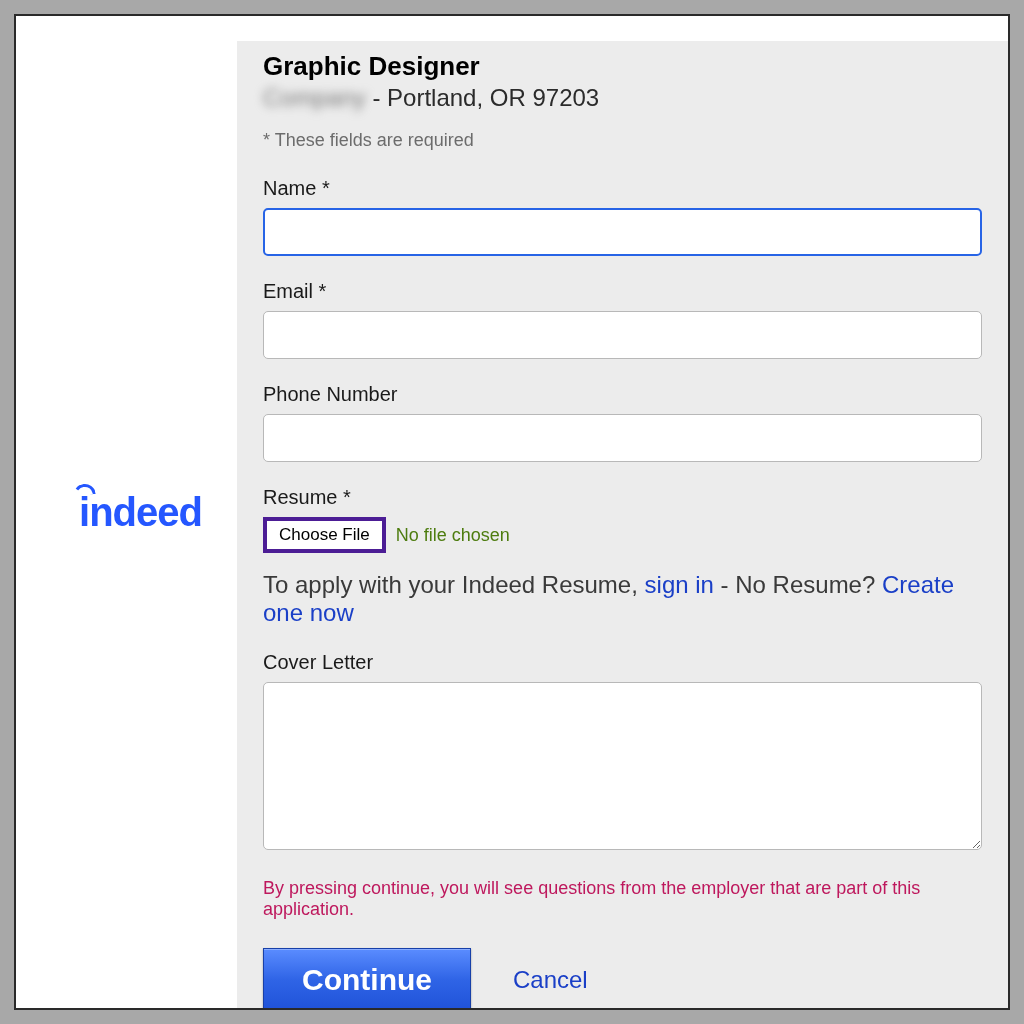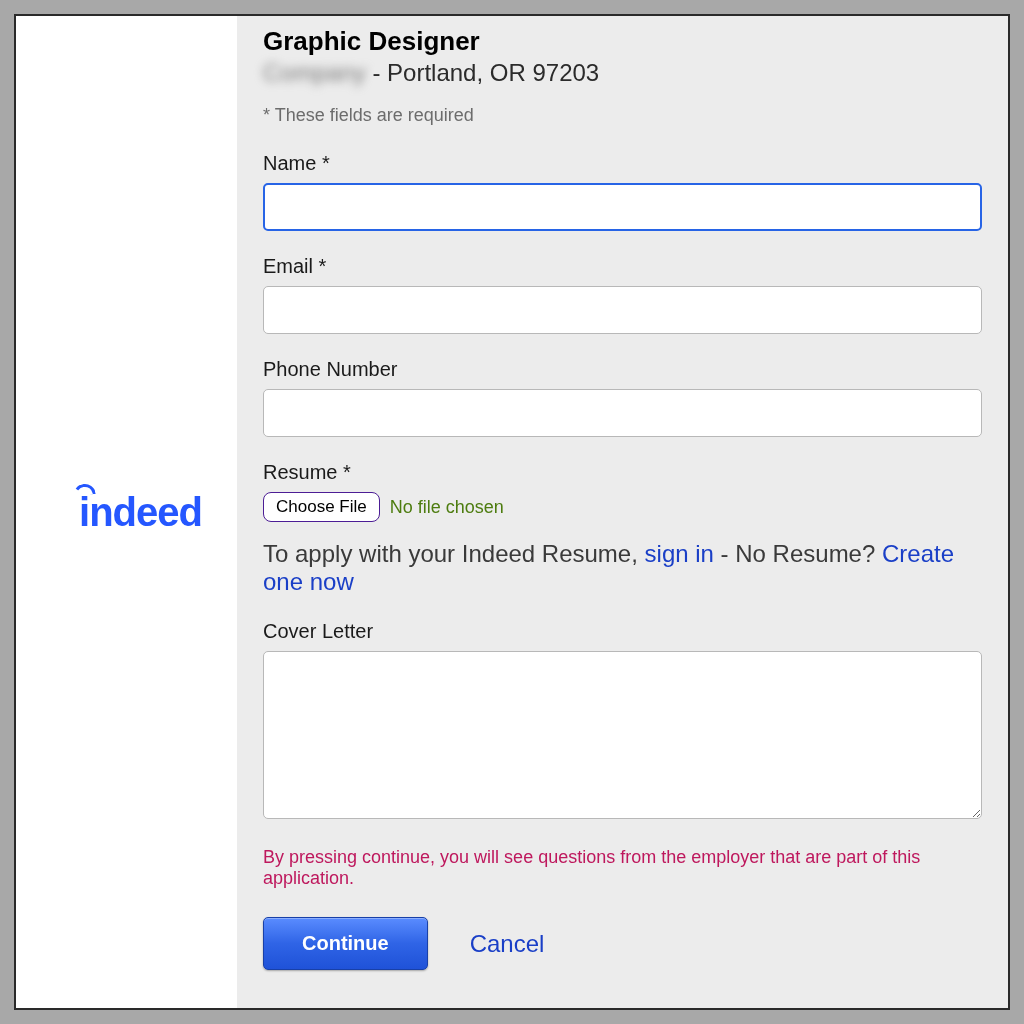--- a/index.html
+++ b/index.html
@@ -44,20 +44,21 @@
     border-left-color: transparent;
     border-top-left-radius: 20px;
     border-top-right-radius: 20px;
     transform: rotate(-10deg);
   }
   .form-pane {
     flex: 1;
     background: #ececec;
     padding: 10px 26px 20px 26px;
     overflow: hidden;
+    margin-top: 25px;
   }
   .job-title {
     font-size: 26px;
     font-weight: 700;
     color: #000;
     margin-bottom: 2px;
   }
   .job-location {
     font-size: 24px;
     color: #2b2b2b;
@@ -108,22 +109,22 @@
   .file-row {
     display: flex;
     align-items: center;
     gap: 10px;
     margin-top: 6px;
   }
   .choose-file-btn {
     font-size: 17px;
     padding: 4px 12px;
     background: #ffffff;
-    border: 1px solid #4c1d95;
-    border-radius: 8px;
+    border: 4px solid #4c1d95;
+    border-radius: 0;
     cursor: pointer;
   }
   .no-file {
     font-size: 18px;
     color: #4d7c0f;
   }
   .resume-help {
     font-size: 24px;
     color: #3a3a3a;
     margin-top: 18px;
@@ -139,24 +140,24 @@
     margin-bottom: 28px;
   }
   .button-row {
     display: flex;
     align-items: center;
     gap: 42px;
   }
   .continue-btn {
     background: linear-gradient(to bottom, #5a8cff 0%, #2f64e6 50%, #1f52d8 100%);
     color: #ffffff;
-    font-size: 20px;
+    font-size: 30px;
     font-weight: 700;
     border: 1px solid #1840a8;
-    border-radius: 5px;
+    border-radius: 0;
     padding: 14px 38px;
     cursor: pointer;
     box-shadow: 0 1px 2px rgba(0,0,0,0.3), inset 0 1px 0 rgba(255,255,255,0.3);
   }
   .cancel-link {
     color: #1a3fc7;
     font-size: 24px;
     cursor: pointer;
   }
 </style>

